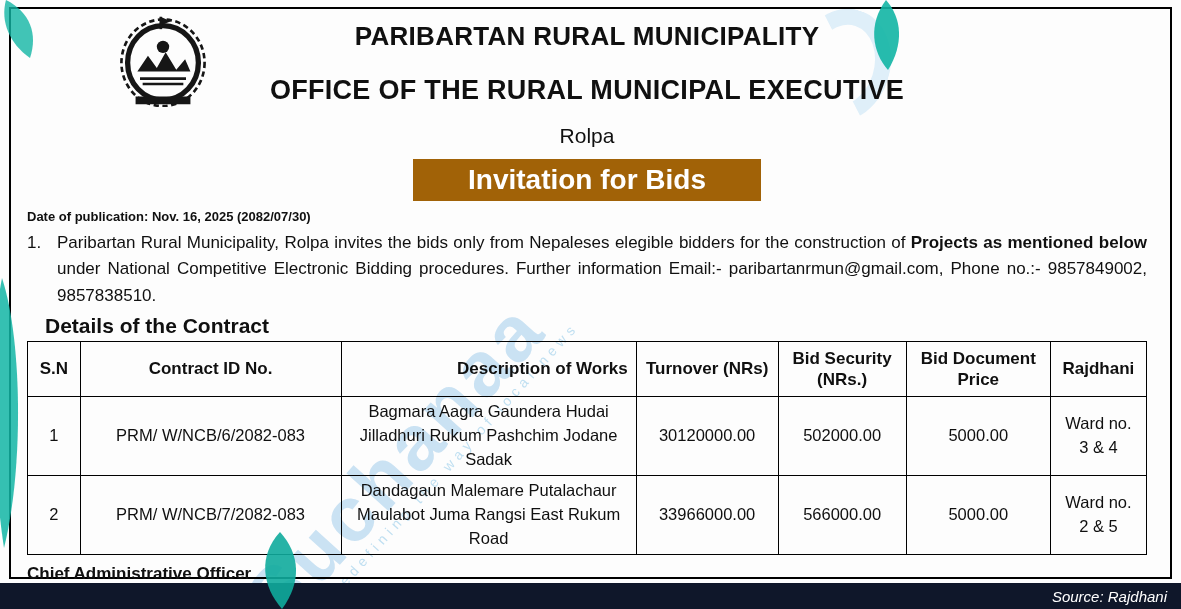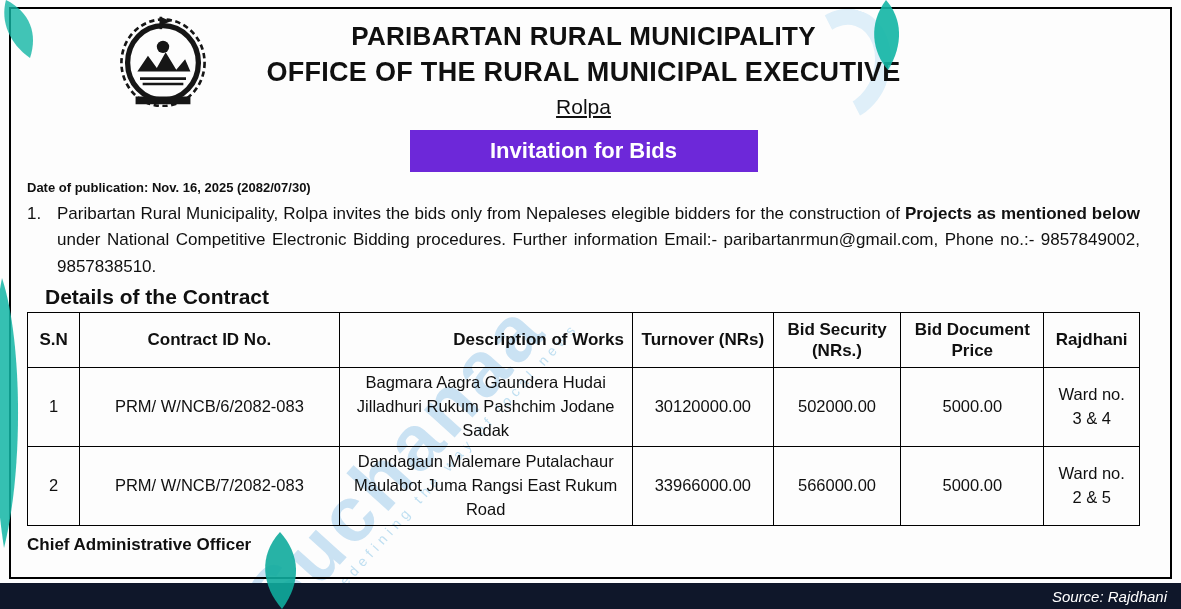--- a/index.html
+++ b/index.html
@@ -51,37 +51,37 @@
     pointer-events: none;
   }
   .leaf { position: absolute; z-index: 3; pointer-events: none; }
 
   
   .notice {
     position: absolute;
     left: 9px; top: 7px;
     width: 1163px; height: 572px;
     border: 2px solid #000;
-    padding: 6px 30px 0 16px;
+    padding: 6px 23px 0 16px;
     z-index: 1;
   }
 
   .emblem { position: absolute; left: 100px; top: 6px; width: 104px; height: 92px; }
 
   .head { text-align: center; }
   .org-name   { font-size: 26px; font-weight: bold; letter-spacing: 0.3px; margin-top: 6px; }
-  .office-name{ font-size: 27px; font-weight: bold; letter-spacing: 0.3px; margin-top: 5px; }
-  .district   { font-size: 21px; margin-top: 7px; text-decoration: underline; }
+  .office-name{ font-size: 27px; font-weight: bold; letter-spacing: 0.3px; margin-top: 23px; }
+  .district   { font-size: 21px; margin-top: 18px; }
 
   .banner {
     margin: 11px auto 8px auto;
     width: 348px; height: 42px;
-    background: #6d28d9; color: #ffffff;
+    background: #a16207; color: #ffffff;
     display: flex; align-items: center; justify-content: center;
-    font-size: 22px; font-weight: bold;
+    font-size: 28px; font-weight: bold;
   }
 
   .publine { font-weight: bold; font-size: 13px; margin: 4px 0 6px 0; }
 
   .para { display: flex; font-size: 17px; line-height: 1.55; margin-top: 2px; }
   .para-num  { flex: none; width: 30px; }
   .para-text { flex: 1; text-align: justify; }
 
   .details-heading { font-weight: bold; font-size: 21px; margin: 5px 0 3px 18px; }
 

